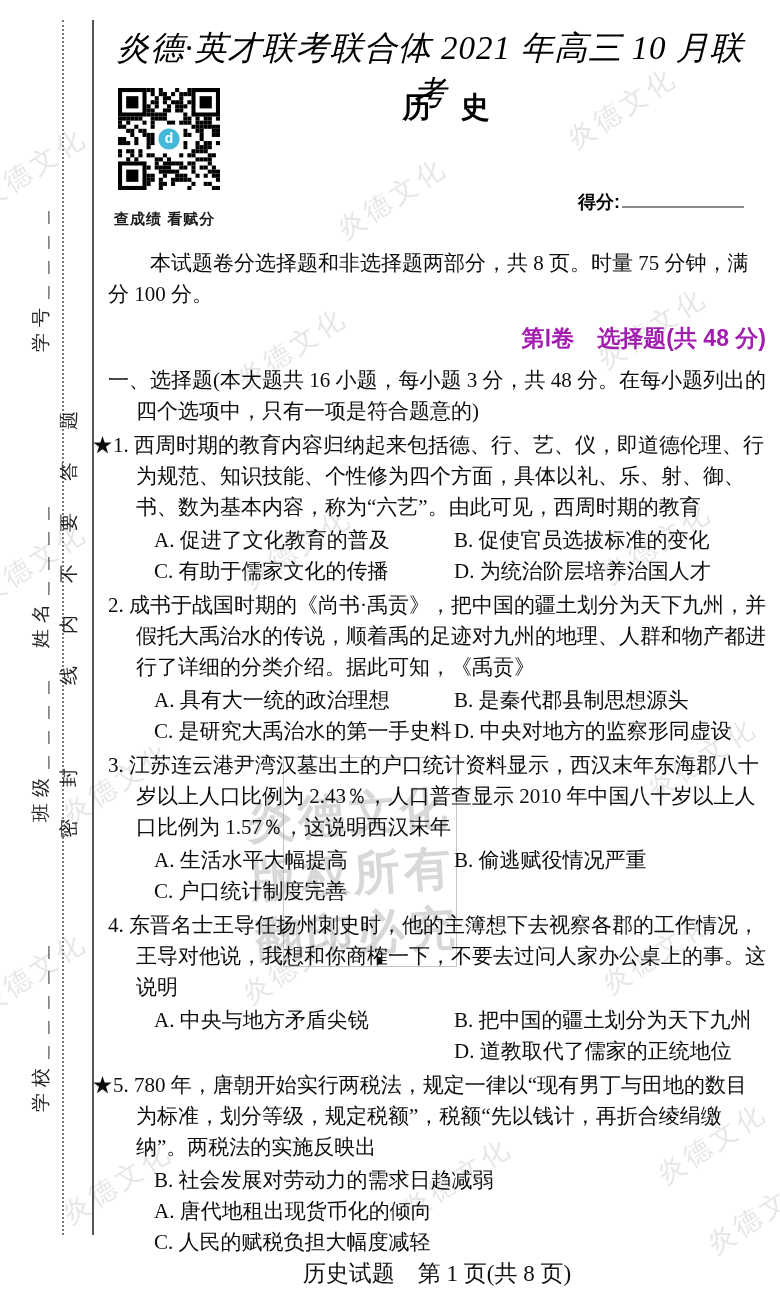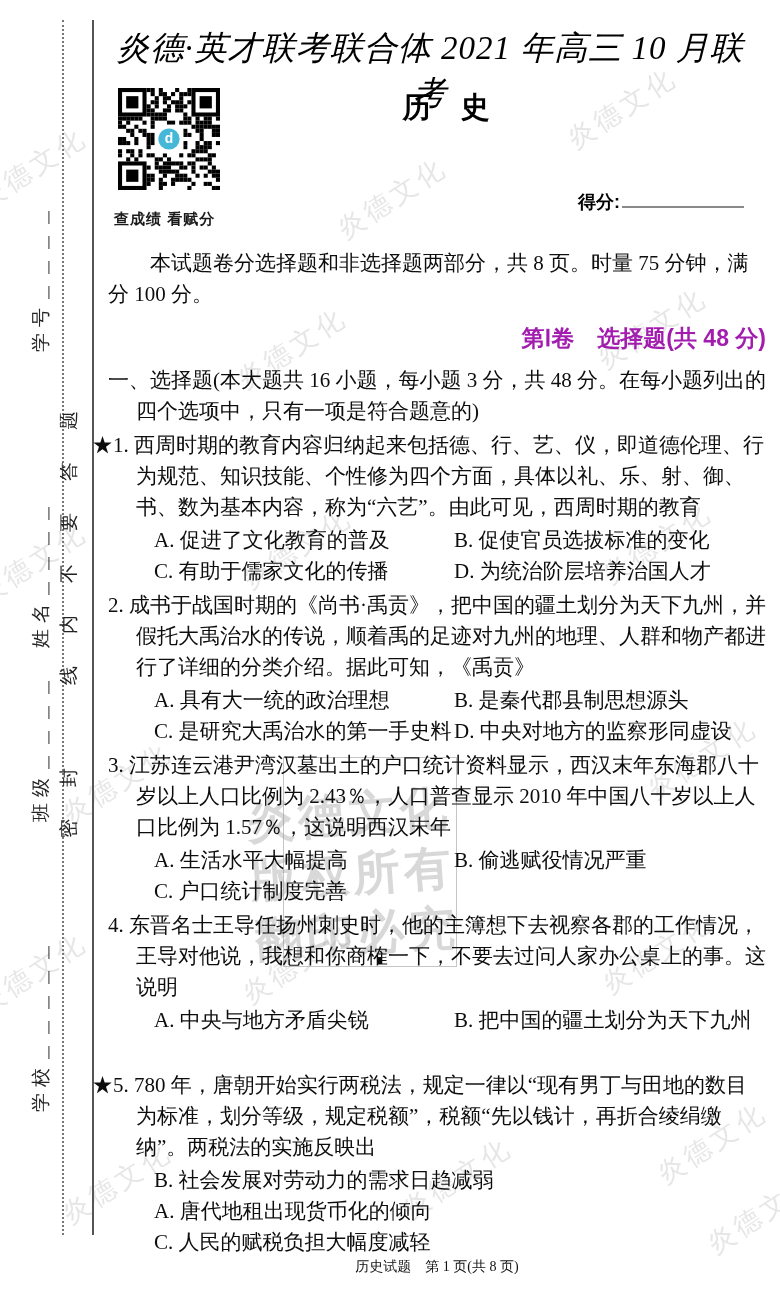--- a/index.html
+++ b/index.html
@@ -66,21 +66,21 @@
     margin:13px 0 10px 0;font-family:"Liberation Sans",sans-serif;color:#a21caf;
   }
   .instruction{margin:4px 0 2px 0;padding-left:28px;text-indent:-28px;}
   .ins-lead{font-weight:normal;font-family:"Liberation Sans",sans-serif;}
   .question{margin:3px 0 2px 0;padding-left:28px;text-indent:-28px;}
   .question.starred{text-indent:-44px;}
   .opt-row{position:relative;padding-left:46px;min-height:31px;}
   .opt-b{position:absolute;left:346px;top:0;white-space:nowrap;}
   .footer{
     position:absolute;left:108px;top:1258px;width:658px;text-align:center;
-    font-size:14px;color:#111;
+    font-size:23px;color:#111;
   }
 </style>
 </head>
 <body>
 
 <div class="page">
 
   <div id="wm-layer">
       <span class="wm-tile" style="left: -30px; top: 150px;">炎德文化</span>
       <span class="wm-tile" style="left: 560px; top: 90px;">炎德文化</span>
@@ -361,21 +361,21 @@
         <div class="opt-row"><span class="opt-a">A. 促进了文化教育的普及</span><span class="opt-b">B. 促使官员选拔标准的变化</span></div>
         <div class="opt-row"><span class="opt-a">C. 有助于儒家文化的传播</span><span class="opt-b">D. 为统治阶层培养治国人才</span></div>
         <div class="question"><span>2. </span><span>成书于战国时期的《尚书·禹贡》，把中国的疆土划分为天下九州，并假托大禹治水的传说，顺着禹的足迹对九州的地理、人群和物产都进行了详细的分类介绍。据此可知，《禹贡》</span></div>
         <div class="opt-row"><span class="opt-a">A. 具有大一统的政治理想</span><span class="opt-b">B. 是秦代郡县制思想源头</span></div>
         <div class="opt-row"><span class="opt-a">C. 是研究大禹治水的第一手史料</span><span class="opt-b">D. 中央对地方的监察形同虚设</span></div>
         <div class="question"><span>3. </span><span>江苏连云港尹湾汉墓出土的户口统计资料显示，西汉末年东海郡八十岁以上人口比例为 2.43％，人口普查显示 2010 年中国八十岁以上人口比例为 1.57％，这说明西汉末年</span></div>
         <div class="opt-row"><span class="opt-a">A. 生活水平大幅提高</span><span class="opt-b">B. 偷逃赋役情况严重</span></div>
         <div class="opt-row"><span class="opt-a">C. 户口统计制度完善</span></div>
         <div class="question"><span>4. </span><span>东晋名士王导任扬州刺史时，他的主簿想下去视察各郡的工作情况，王导对他说，我想和你商榷一下，不要去过问人家办公桌上的事。这说明</span></div>
         <div class="opt-row"><span class="opt-a">A. 中央与地方矛盾尖锐</span><span class="opt-b">B. 把中国的疆土划分为天下九州</span></div>
-        <div class="opt-row"></div>
+        <div class="opt-row"><span class="opt-b">D. 道教取代了儒家的正统地位</span></div>
         <div class="question starred"><span>★5. </span><span>780 年，唐朝开始实行两税法，规定一律以“现有男丁与田地的数目为标准，划分等级，规定税额”，税额“先以钱计，再折合绫绢缴纳”。两税法的实施反映出</span></div>
         <div class="opt-row"><span>B. 社会发展对劳动力的需求日趋减弱</span></div>
         <div class="opt-row"><span>A. 唐代地租出现货币化的倾向</span></div>
         <div class="opt-row"><span>C. 人民的赋税负担大幅度减轻</span></div>
       </div>
   </div>
 
   <div class="footer">历史试题　第 1 页(共 8 页)</div>
 </div>
 

